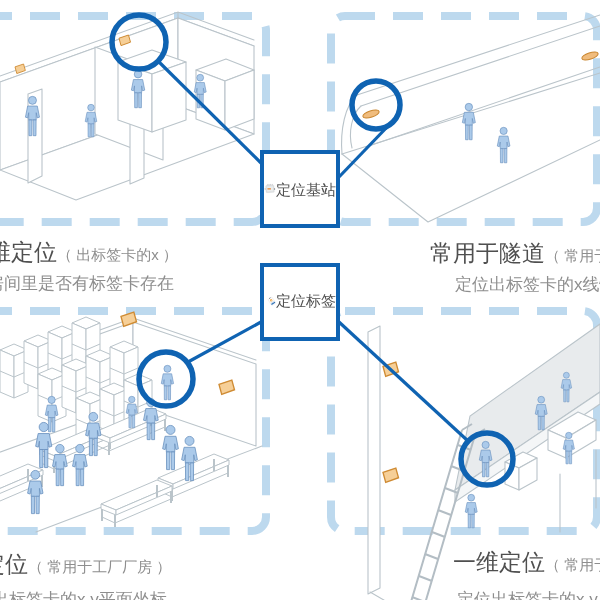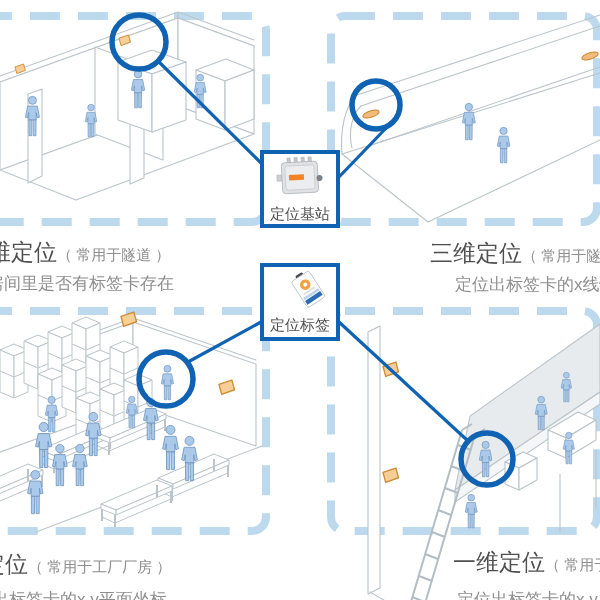--- a/index.html
+++ b/index.html
@@ -2,21 +2,21 @@
 <html><head>
 <meta charset="utf-8">
 <style>
   html,body{margin:0;padding:0;width:600px;height:600px;overflow:hidden;background:#fff;
     font-family:"Liberation Sans","DejaVu Sans",sans-serif;}
   .canvas{position:relative;width:600px;height:600px;}
   svg.scene{position:absolute;left:0;top:0;}
   .sketch{fill:#ffffff;stroke:#bac4ca;stroke-width:1.1;stroke-linejoin:round;}
   .sketchline{fill:none;stroke:#bac4ca;stroke-width:1.1;stroke-linecap:round;}
   .legend-box{position:absolute;width:80px;height:78px;background:#fff;border:4px solid #0f63b2;
-    box-sizing:border-box;display:flex;flex-direction:column;align-items:center;
+    box-sizing:border-box;display:flex;flex-direction:row;align-items:center;
     justify-content:space-between;padding:2px 0 2px;z-index:5;}
   .legend-label{font-size:15px;color:#4f4f4f;line-height:17px;white-space:nowrap;}
   .caption{position:absolute;white-space:nowrap;z-index:4;}
   .cap-title{font-size:23px;color:#4f4f4f;}
   .cap-note{font-size:15px;color:#8e8e8e;}
   .caption-desc{position:absolute;white-space:nowrap;font-size:17px;color:#8e8e8e;z-index:4;}
 </style>
 </head>
 <body>
 
@@ -206,26 +206,26 @@
       <rect x="1.5" y="23.5" width="18" height="4.5" fill="#2a6db5"></rect>
       <circle cx="10.5" cy="10" r="5.2" fill="#f0a23c"></circle>
       <circle cx="10.5" cy="10" r="2" fill="#ffffff"></circle>
       <rect x="4" y="16.5" width="13" height="1.6" fill="#d8dcdf"></rect>
     </g>
   </svg>
   <div class="legend-label">定位标签</div>
 </div>
 
 <div class="caption" style="left:-12px;top:237px;">
-  <span class="cap-title">维定位</span><span class="cap-note">（ 常用于隧道 ）</span>
+  <span class="cap-title">维定位</span><span class="cap-note">（ 出标签卡的x ）</span>
 </div>
 <div class="caption-desc" style="left:-13px;top:272px;">房间里是否有标签卡存在</div>
 
 <div class="caption" style="left:430px;top:238px;">
-  <span class="cap-title">三维定位</span><span class="cap-note">（ 常用于隧道</span>
+  <span class="cap-title">常用于隧道</span><span class="cap-note">（ 常用于隧道</span>
 </div>
 <div class="caption-desc" style="left:455px;top:273px;">定位出标签卡的x线性</div>
 
 <div class="caption" style="left:-18px;top:549px;">
   <span class="cap-title">定位</span><span class="cap-note">（ 常用于工厂厂房 ）</span>
 </div>
 <div class="caption-desc" style="left:-8px;top:588px;">出标签卡的x,y平面坐标</div>
 
 <div class="caption" style="left:453px;top:547px;">
   <span class="cap-title">一维定位</span><span class="cap-note">（ 常用于立</span>

